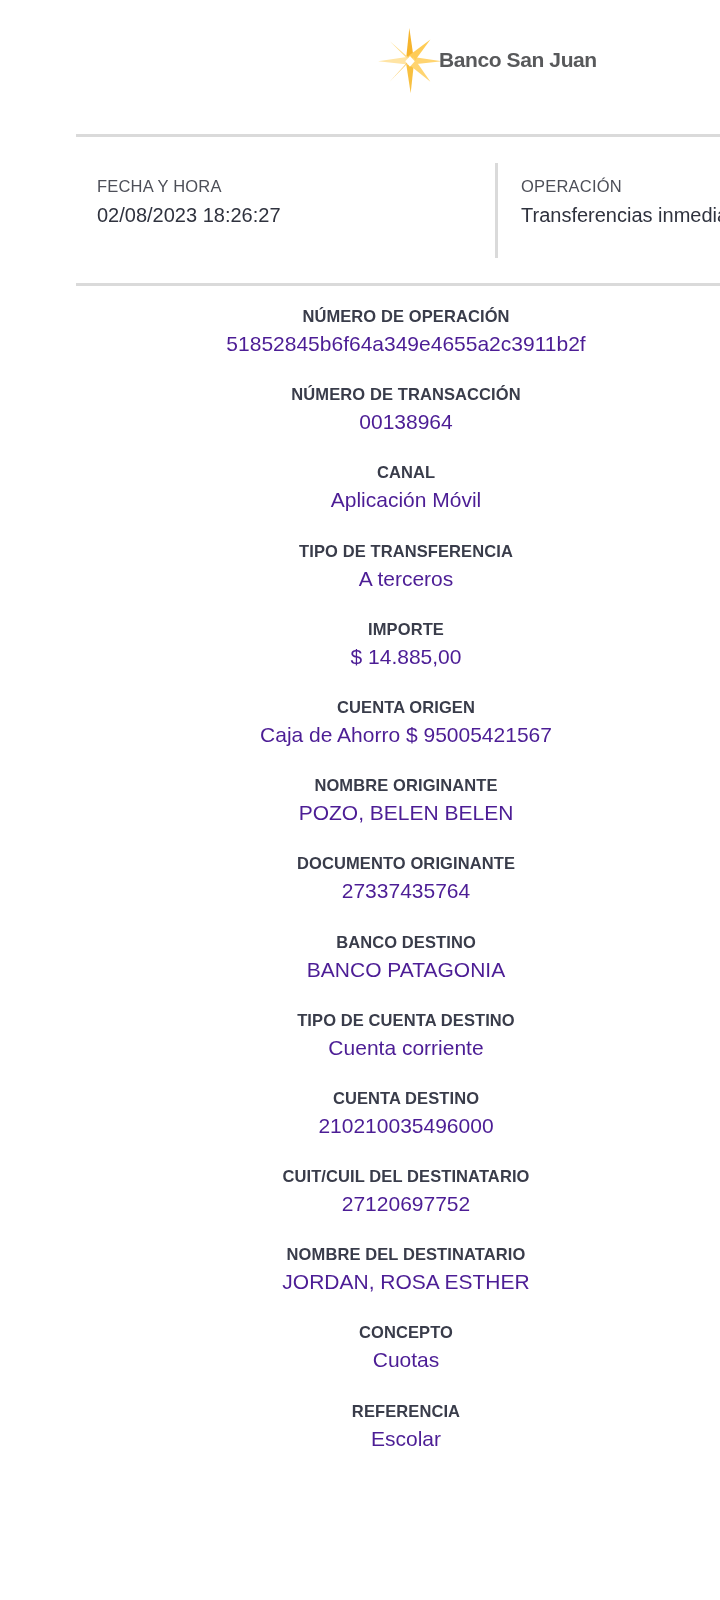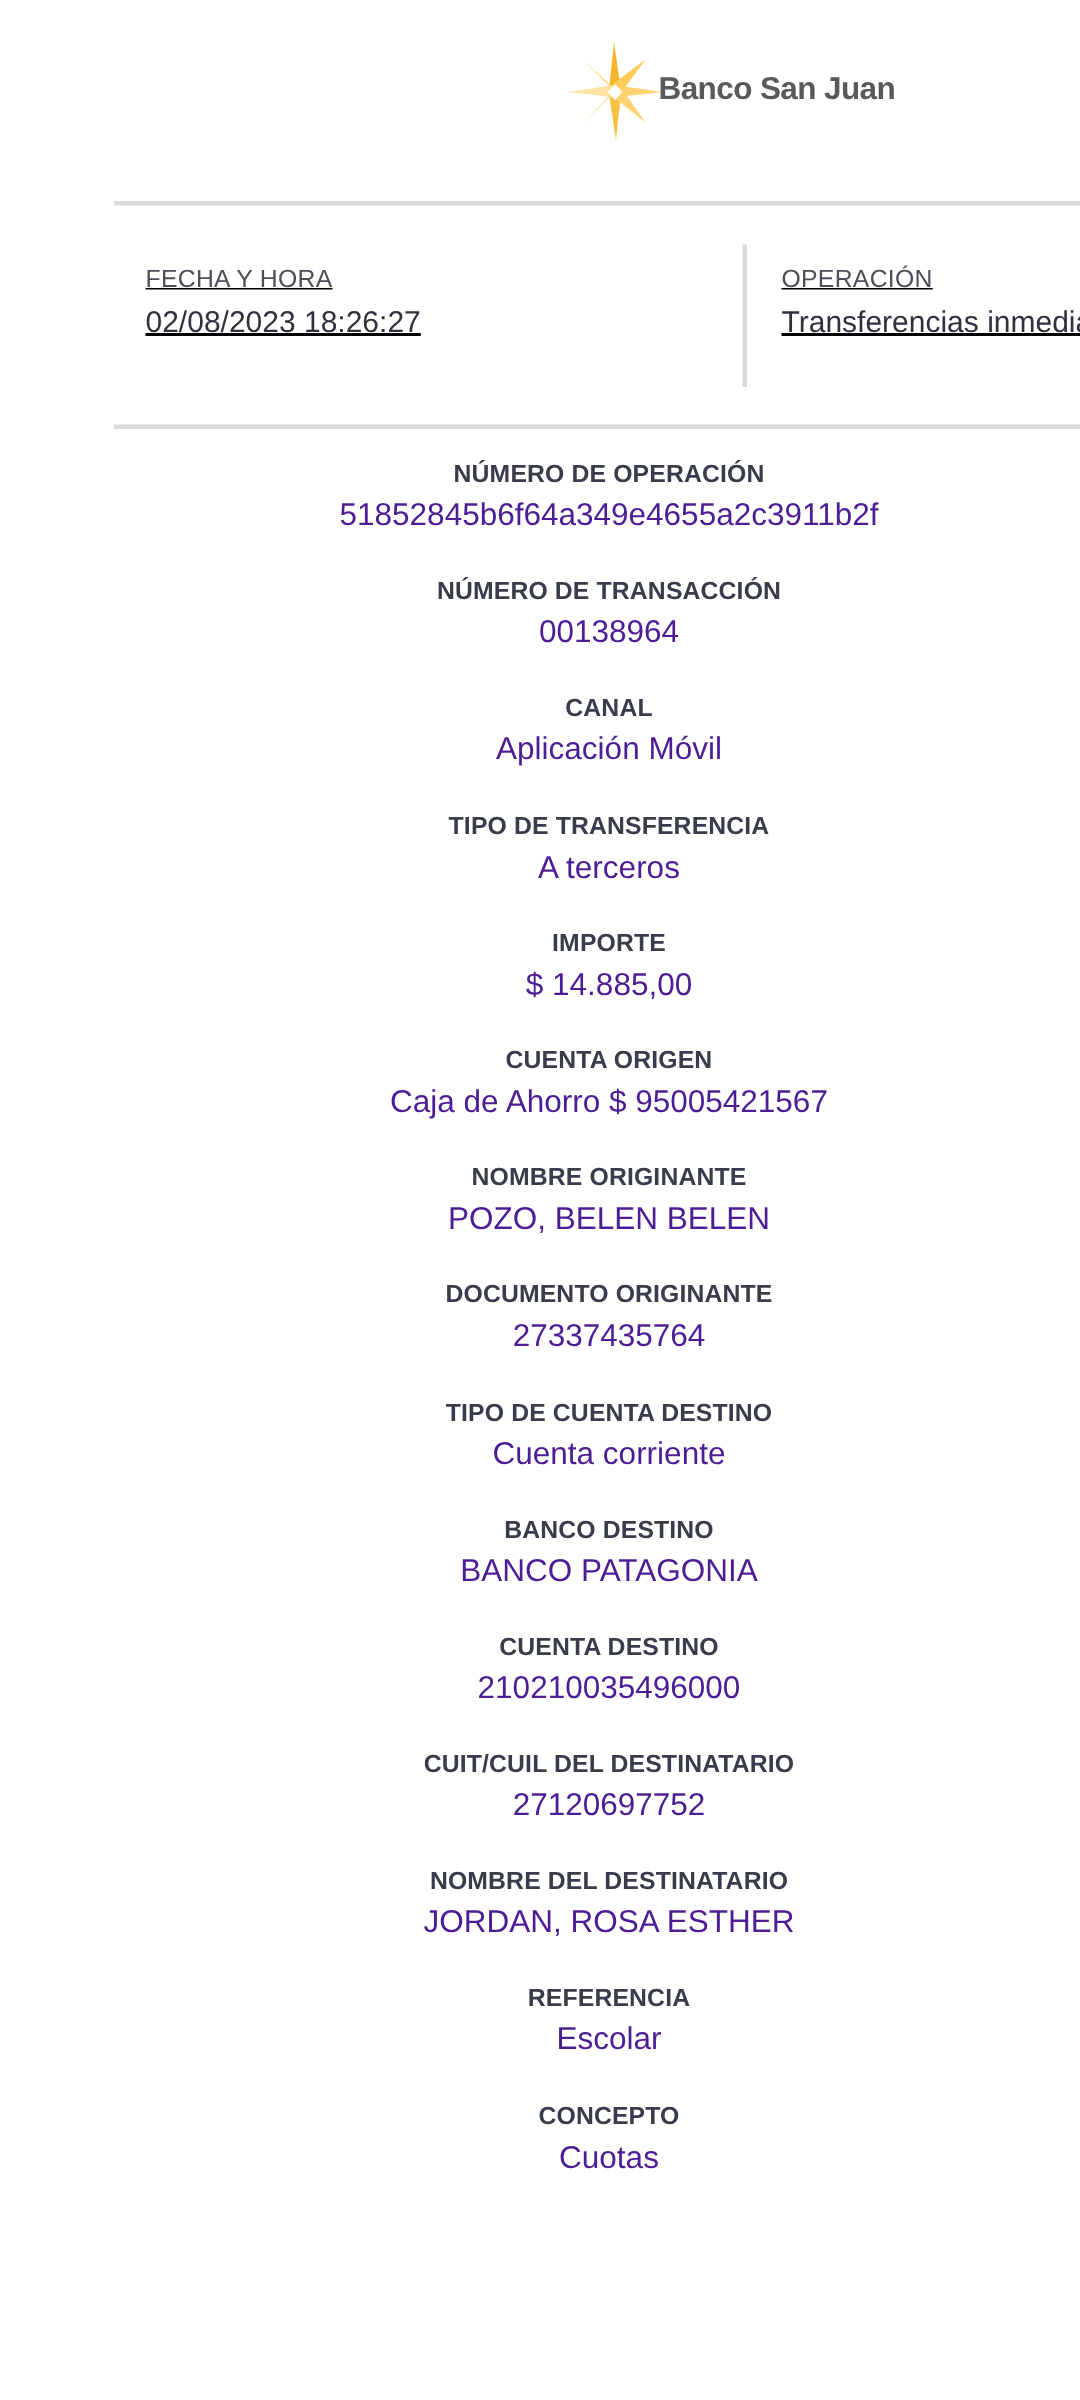--- a/index.html
+++ b/index.html
@@ -36,21 +36,21 @@
     position: absolute;
     left: 76px;
     right: 0;
     height: 2.5px;
     background: #dadada;
   }
   .rule-1 { top: 134px; }
   .rule-2 { top: 283px; }
 
   
-  .meta-col { position: absolute; white-space: nowrap; text-decoration: underline; }
+  .meta-col { position: absolute; white-space: nowrap; }
   .meta-col-date { left: 97px; top: 177px; }
   .meta-col-op   { left: 521px; top: 177px; }
   .meta-label {
     font-size: 16.5px;
     color: #4d4f58;
     letter-spacing: 0.2px;
   }
   .meta-value {
     margin-top: 8px;
     font-size: 20px;
@@ -157,48 +157,48 @@
       <div class="field-label">NOMBRE ORIGINANTE</div>
       <div class="field-value">POZO, BELEN BELEN</div>
     </div>
 
     <div class="field">
       <div class="field-label">DOCUMENTO ORIGINANTE</div>
       <div class="field-value">27337435764</div>
     </div>
 
     <div class="field">
+      <div class="field-label">BANCO DESTINO</div>
+      <div class="field-value">BANCO PATAGONIA</div>
+    </div>
+
+    <div class="field">
       <div class="field-label">TIPO DE CUENTA DESTINO</div>
       <div class="field-value">Cuenta corriente</div>
     </div>
 
     <div class="field">
-      <div class="field-label">BANCO DESTINO</div>
-      <div class="field-value">BANCO PATAGONIA</div>
-    </div>
-
-    <div class="field">
       <div class="field-label">CUENTA DESTINO</div>
       <div class="field-value">210210035496000</div>
     </div>
 
     <div class="field">
       <div class="field-label">CUIT/CUIL DEL DESTINATARIO</div>
       <div class="field-value">27120697752</div>
     </div>
 
     <div class="field">
       <div class="field-label">NOMBRE DEL DESTINATARIO</div>
       <div class="field-value">JORDAN, ROSA ESTHER</div>
     </div>
 
     <div class="field">
+      <div class="field-label">CONCEPTO</div>
+      <div class="field-value">Cuotas</div>
+    </div>
+
+    <div class="field">
       <div class="field-label">REFERENCIA</div>
       <div class="field-value">Escolar</div>
     </div>
-
-    <div class="field">
-      <div class="field-label">CONCEPTO</div>
-      <div class="field-value">Cuotas</div>
-    </div>
   </main>
 
 </div>
 
 </body></html>

